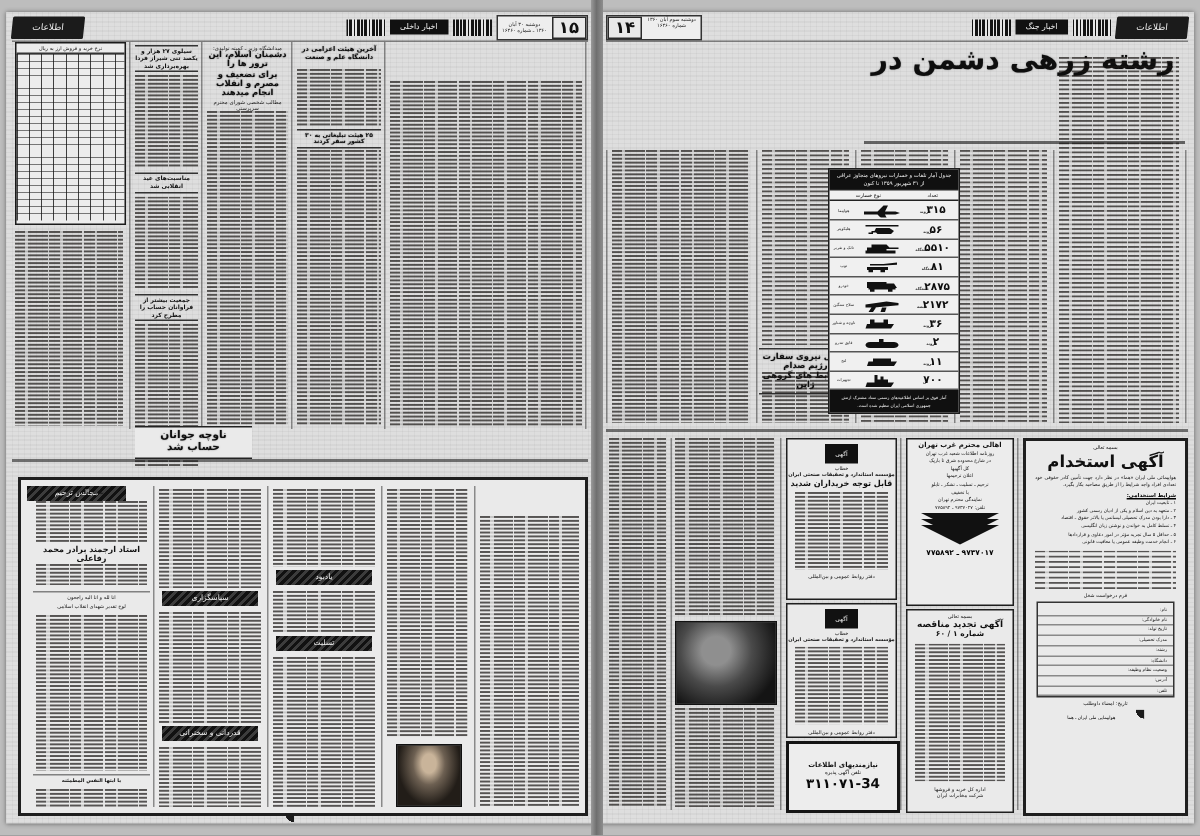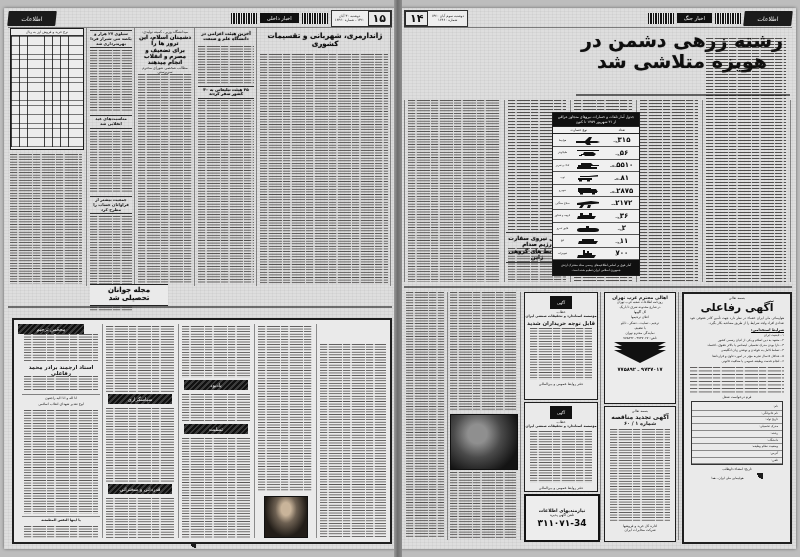--- a/index.html
+++ b/index.html
@@ -142,33 +142,32 @@
 <div class="scan">
 
   <div class="sheet right">
 
     <div class="hdrbar" style="left:4px;top:2px;width:388px;height:16px;justify-content:flex-start;gap:3px;">
       <div class="logo">اطلاعات</div>
       <div class="barcode"></div>
       <div class="blackstrip">اخبار جنگ</div>
       <div class="barcode"></div>
       <div style="flex:1"></div>
-      <div style="display:flex;align-items:center;border:1px solid #333;background:#eee;">
+      <div style="display:flex;border:1px solid #333;background:#eee;">
         <div class="dateblk">
           <div>دوشنبه سوم آبان ۱۳۶۰</div>
           <div>شماره ۱۶۴۶۰</div>
         </div>
         <div class="pageno">۱۴</div>
       </div>
     </div>
     <div class="rule-h" style="left:4px;top:19px;width:388px;"></div>
 
     <div style="position:absolute;left:172px;top:22px;width:220px;">
       <div class="headline h-main">رشته زرهی دشمن در</div>
-      <div class="headline h-main">هویزه متلاشی شد</div>
     </div>
     <div class="rule-h" style="left:176px;top:86px;width:214px;height:2px;background:#111;"></div>
 
 
     <div class="rule-v" style="left:4px;top:92px;height:182px;"></div>
     <div class="rule-v" style="left:104px;top:92px;height:182px;"></div>
     <div class="rule-v" style="left:170px;top:92px;height:182px;"></div>
     <div class="rule-v" style="left:236px;top:92px;height:182px;"></div>
     <div class="rule-v" style="left:302px;top:92px;height:182px;"></div>
     <div class="rule-v" style="left:390px;top:92px;height:182px;"></div>
@@ -288,21 +287,21 @@
         </div>
       <div class="stats-foot">آمار فوق بر اساس اطلاعیه‌های رسمی ستاد مشترک ارتش جمهوری اسلامی ایران تنظیم شده است.</div>
     </div>
 
     <div class="txt t26" style="position:absolute;left:8px;top:92px;width:92px;height:182px;"></div>
 
     <div class="rule-h" style="left:4px;top:278px;width:388px;height:2px;background:#222;"></div>
 
     <div class="adbox thick" style="left:282px;top:284px;width:106px;height:248px;">
       <div class="lbl-s" style="margin-top:2px;">بسمه تعالی</div>
-      <div class="adtitle" style="font-size:11px;margin:1px 0 2px;">آگهی رفاعلی</div>
+      <div class="adtitle" style="font-size:11px;margin:1px 0 2px;">آگهی استخدام</div>
       <div style="font-size:3.2px;padding:0 6px;line-height:1.5;text-align:justify;color:#151515;">هواپیمائی ملی ایران «هما» در نظر دارد جهت تأمین کادر حقوقی خود تعدادی افراد واجد شرایط را از طریق مصاحبه بکار بگیرد.</div>
       <div style="font-size:3.6px;padding:2px 6px 0;font-weight:bold;text-decoration:underline;">شرایط استخدامی:</div>
       <div id="employment-conditions" style="padding:1px 6px;">
           <div style="font-size: 3.1px; line-height: 1.7; color: rgb(22, 22, 22); text-align: justify;">۱ ـ تابعیت ایران</div>
           <div style="font-size: 3.1px; line-height: 1.7; color: rgb(22, 22, 22); text-align: justify;">۲ ـ متعهد به دین اسلام و یکی از ادیان رسمی کشور</div>
           <div style="font-size: 3.1px; line-height: 1.7; color: rgb(22, 22, 22); text-align: justify;">۳ ـ دارا بودن مدرک تحصیلی لیسانس یا بالاتر حقوق ـ اقتصاد</div>
           <div style="font-size: 3.1px; line-height: 1.7; color: rgb(22, 22, 22); text-align: justify;">۴ ـ تسلط کامل به خواندن و نوشتن زبان انگلیسی</div>
           <div style="font-size: 3.1px; line-height: 1.7; color: rgb(22, 22, 22); text-align: justify;">۵ ـ حداقل ۵ سال تجربه مؤثر در امور دعاوی و قراردادها</div>
           <div style="font-size: 3.1px; line-height: 1.7; color: rgb(22, 22, 22); text-align: justify;">۶ ـ انجام خدمت وظیفه عمومی یا معافیت قانونی</div>
         </div>
@@ -411,21 +410,20 @@
       <div class="fx-grid"></div>
     </div>
 
     <div class="rule-v" style="left:82px;top:20px;height:258px;"></div>
     <div class="rule-v" style="left:130px;top:20px;height:258px;"></div>
     <div class="rule-v" style="left:190px;top:20px;height:258px;"></div>
     <div class="rule-v" style="left:252px;top:20px;height:258px;"></div>
     <div class="rule-v" style="left:386px;top:20px;height:258px;"></div>
 
     <div style="position:absolute;left:256px;top:24px;width:130px;">
-      <div class="headline h-mid">ژاندارمری، شهربانی و تقسیمات کشوری</div>
     </div>
     <div class="txt t26" style="position:absolute;left:256px;top:46px;width:128px;height:230px;"></div>
 
     <div style="position:absolute;left:194px;top:24px;width:56px;">
       <div class="headline" style="font-size:4.4px;">آخرین هیئت اعزامی در دانشگاه علم و صنعت</div>
     </div>
     <div class="txt t26" style="position:absolute;left:194px;top:38px;width:56px;height:38px;"></div>
     <div style="position:absolute;left:194px;top:78px;width:56px;border-top:1px solid #333;border-bottom:1px solid #333;padding:1px 0;">
       <div class="headline" style="font-size:4px;">۲۵ هیئت تبلیغاتی به ۳۰ کشور سفر کردند</div>
     </div>
@@ -445,22 +443,22 @@
         <div class="txt t26" style="height: 62px; margin-bottom: 3px;"></div>
         <div style="border-top: 1px solid rgb(51, 51, 51); border-bottom: 1px solid rgb(51, 51, 51); padding: 1px 0px; margin-bottom: 2px; font-size: 4px; font-weight: bold; text-align: center; color: rgb(17, 17, 17); line-height: 1.2;">مناسبت‌های عید انقلابی شد</div>
         <div class="txt t26" style="height: 62px; margin-bottom: 3px;"></div>
         <div style="border-top: 1px solid rgb(51, 51, 51); border-bottom: 1px solid rgb(51, 51, 51); padding: 1px 0px; margin-bottom: 2px; font-size: 4px; font-weight: bold; text-align: center; color: rgb(17, 17, 17); line-height: 1.2;">جمعیت بیشتر از فراوانان حساب را مطرح کرد</div>
         <div class="txt t26" style="height: 96px; margin-bottom: 3px;"></div>
       </div>
 
     <div class="txt t26" style="position:absolute;left:6px;top:146px;width:72px;height:130px;"></div>
 
     <div style="position:absolute;left:86px;top:276px;width:78px;border-top:1px solid #222;border-bottom:1px solid #222;padding:2px 0;background:#eaeaea;">
-      <div class="headline" style="font-size:7px;">مجله جوانان</div>
-      <div class="headline" style="font-size:7px;">تحصیلی شد</div>
+      <div class="headline" style="font-size:7px;">ناوچه جوانان</div>
+      <div class="headline" style="font-size:7px;">حساب شد</div>
     </div>
 
     <div class="rule-h" style="left:4px;top:298px;width:384px;height:2px;background:#222;"></div>
 
     <div class="adbox thick" style="left:8px;top:310px;width:376px;height:222px;">
       <div class="rule-v" style="left:88px;top:4px;height:214px;"></div>
       <div class="rule-v" style="left:164px;top:4px;height:214px;"></div>
       <div class="rule-v" style="left:240px;top:4px;height:214px;"></div>
       <div class="rule-v" style="left:302px;top:4px;height:214px;"></div>
 

